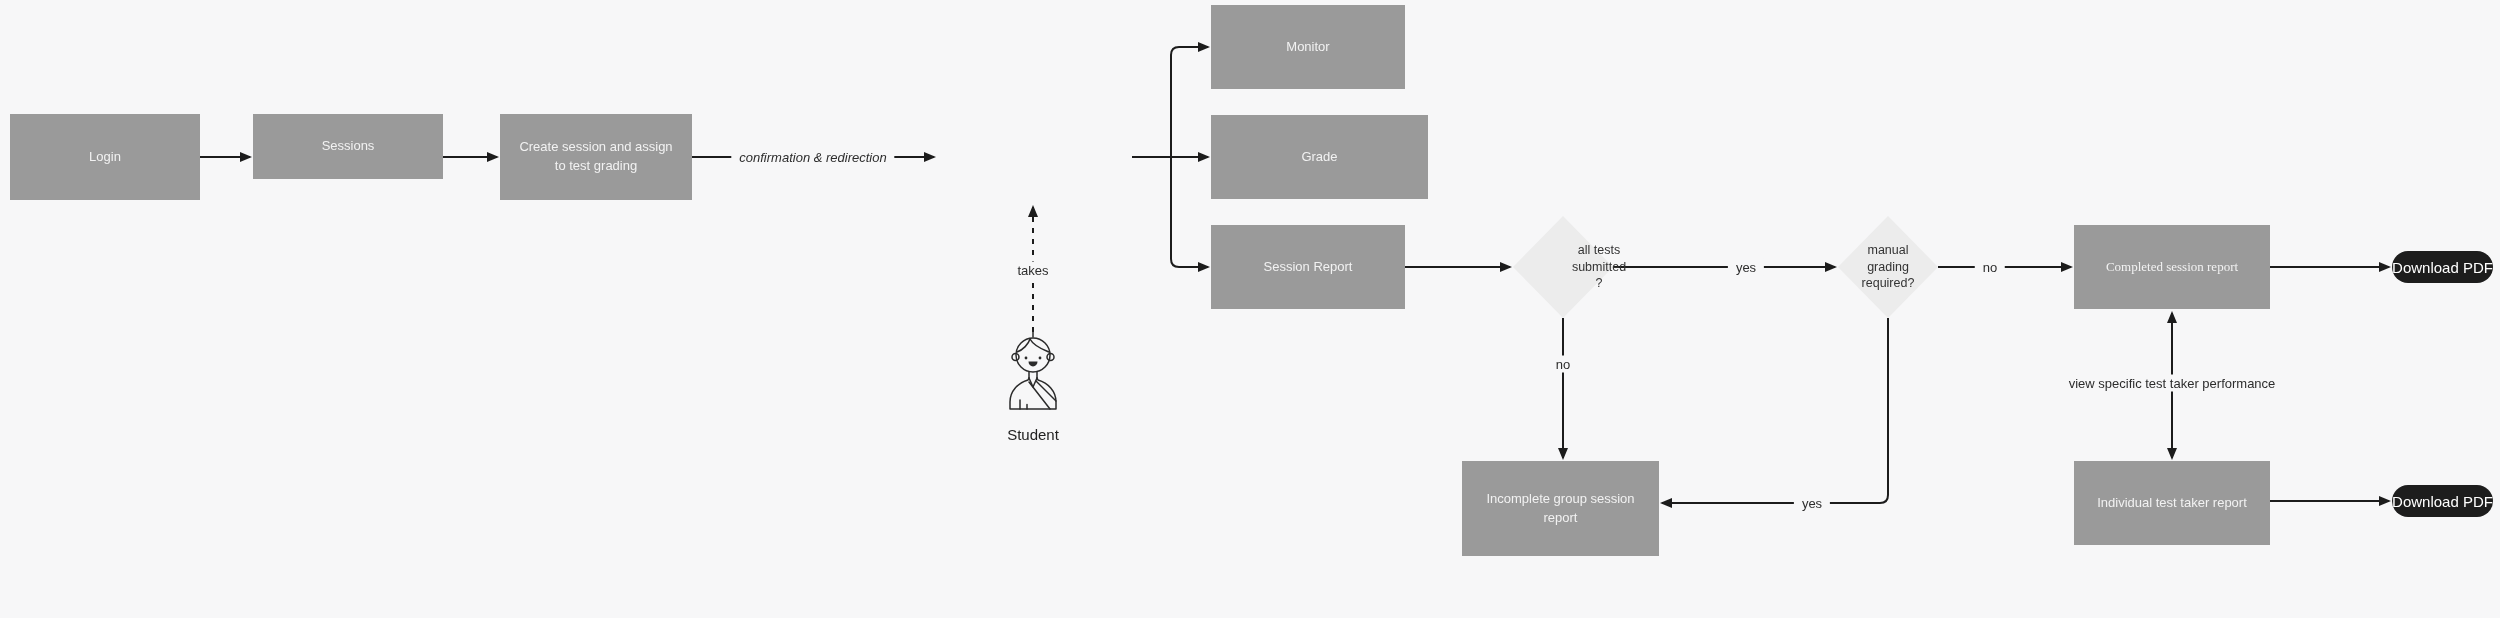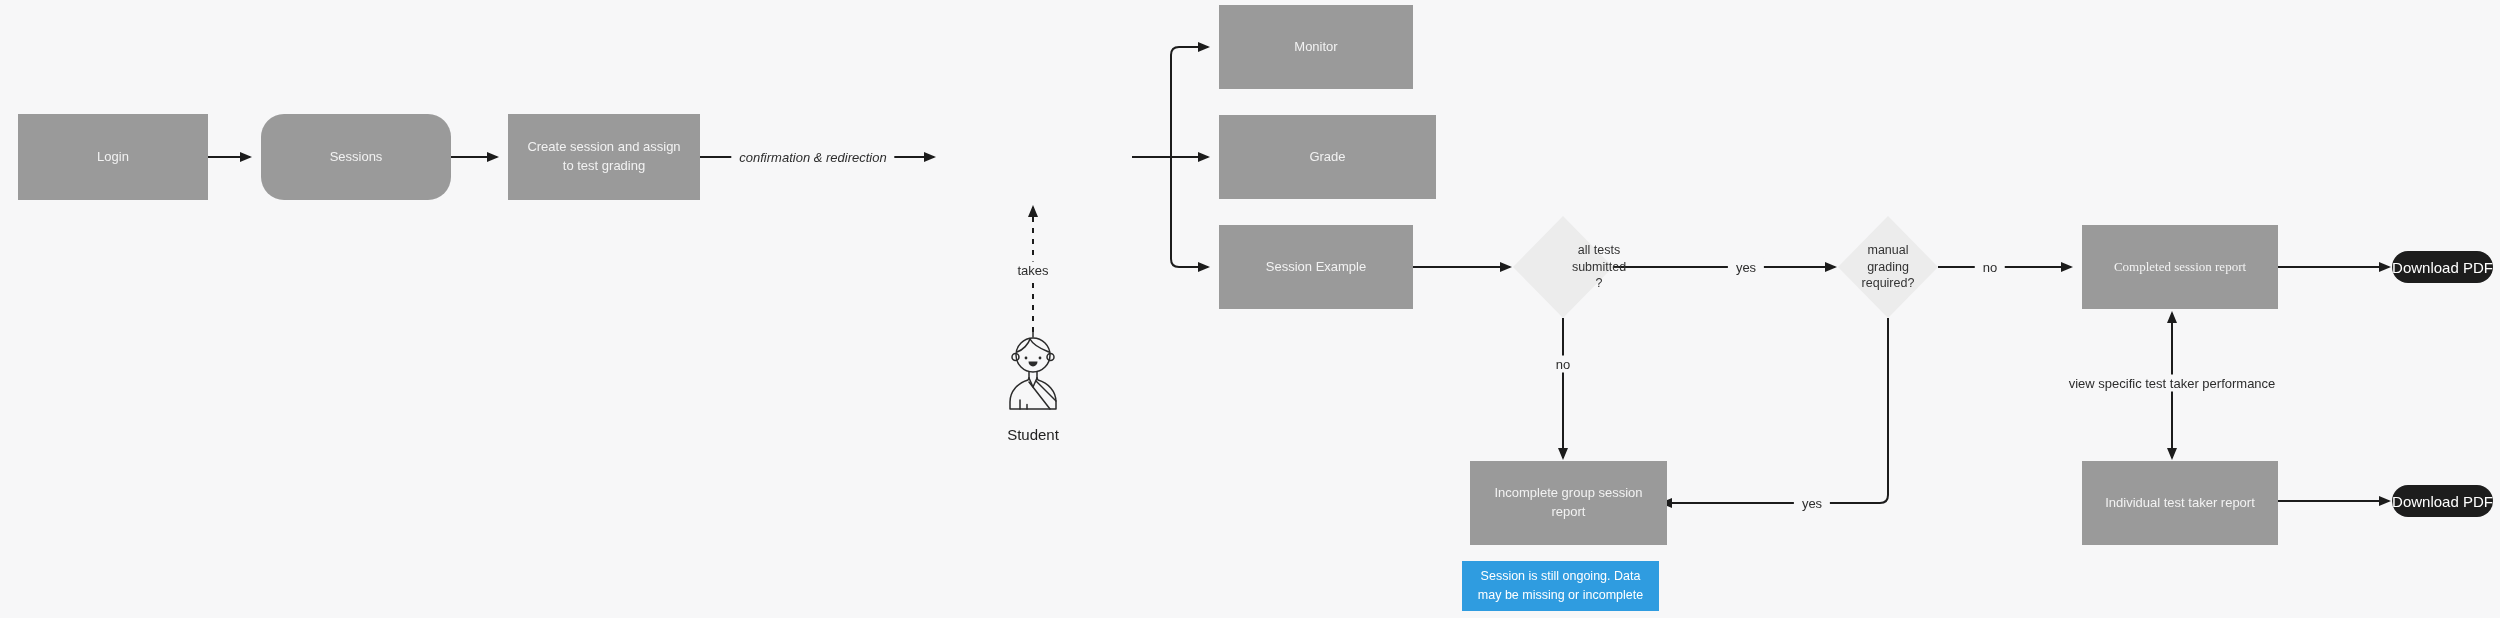--- a/index.html
+++ b/index.html
@@ -30,21 +30,20 @@
     background: var(--node-fill, #999);
     color: var(--node-text, #f2f2f2);
     display: flex;
     align-items: center;
     justify-content: center;
     text-align: center;
     font-size: 13px;
     line-height: 1.45;
     padding: 4px 14px;
     box-sizing: border-box;
-    margin-left: 8px;
   }
   .decision-label {
     position: absolute;
     display: flex;
     align-items: center;
     justify-content: center;
     text-align: center;
     color: var(--decision-text, #333);
     font-size: 12.5px;
     line-height: 1.35;
@@ -99,28 +98,28 @@
     position: absolute;
     left: 1033px; top: 434px;
     transform: translate(-50%, -50%);
     font-size: 15px;
     color: #222;
     white-space: nowrap;
   }
 
   
   #node-login            { left: 10px;   top: 114px; width: 190px; height: 86px; }
-  #node-sessions         { left: 253px;  top: 114px; width: 190px; height: 86px; border-radius: 23px; }
+  #node-sessions         { left: 253px;  top: 114px; width: 190px; height: 65px; }
   #node-create           { left: 500px;  top: 114px; width: 192px; height: 86px; }
   #node-example          { left: 937px;  top: 115px; width: 195px; height: 84px; }
   #node-monitor          { left: 1211px; top: 5px;   width: 194px; height: 84px; }
   #node-grade            { left: 1211px; top: 115px; width: 217px; height: 84px; }
   #node-session-report   { left: 1211px; top: 225px; width: 194px; height: 84px; }
   #node-completed        { left: 2074px; top: 225px; width: 196px; height: 84px; font-family: Liberation Serif, serif; }
-  #node-incomplete       { left: 1462px; top: 461px; width: 197px; height: 84px; }
+  #node-incomplete       { left: 1462px; top: 461px; width: 197px; height: 95px; }
   #node-individual       { left: 2074px; top: 461px; width: 196px; height: 84px; }
   #decision-submitted    { left: 1549px; top: 216px; width: 100px; height: 102px; }
   #decision-grading      { left: 1838px; top: 216px; width: 100px; height: 102px; }
   #pill-download-1       { left: 2392px; top: 251px; }
   #pill-download-2       { left: 2392px; top: 485px; }
 </style>
 </head>
 <body>
 
 <div class="canvas">
@@ -150,21 +149,21 @@
     <path class="edge" d="M2270 267 H2389" marker-end="url(#arr)"></path>
     <path class="edge" d="M2270 501 H2389" marker-end="url(#arr)"></path>
     <path class="edge dashed" d="M1033 332 V207" marker-end="url(#arr)"></path>
   </svg>
 
   <div class="node" id="node-login">Login</div>
   <div class="node" id="node-sessions">Sessions</div>
   <div class="node" id="node-create">Create session and assign to test grading</div>
   <div class="node" id="node-monitor">Monitor</div>
   <div class="node" id="node-grade">Grade</div>
-  <div class="node" id="node-session-report">Session Example</div>
+  <div class="node" id="node-session-report">Session Report</div>
   <div class="node" id="node-completed">Completed session report</div>
   <div class="node" id="node-incomplete">Incomplete group session report</div>
   <div class="node" id="node-individual">Individual test taker report</div>
 
   <div class="decision-label" id="decision-submitted">all tests
 submitted
 ?</div>
   <div class="decision-label" id="decision-grading">manual
 grading
 required?</div>
@@ -192,15 +191,14 @@
     <path d="M25.5 31.5 A4.5 5 0 0 0 34.5 31.5 Z" fill="#2b2b2b" stroke="none"></path>
     <path d="M26 41.5 L26 48 M34 41.5 L34 48"></path>
     <path d="M26 48 L25 50 C15 53 7 61 7 72 L7 79 L53 79 L53 72 C53 61 45 53 35 50 L34 48"></path>
     <path d="M26 48 L30 57 L34 48"></path>
     <path d="M26 52 L47 79"></path>
     <path d="M33 51 L53 71"></path>
     <path d="M17 70 L17 79 M24 74.5 L24 79"></path>
   </svg>
   <div class="actor-label">Student</div>
 
-  <div class="note">Session is still ongoing. Data may be missing or incomplete</div>
 
 </div>
 
 </body></html>

